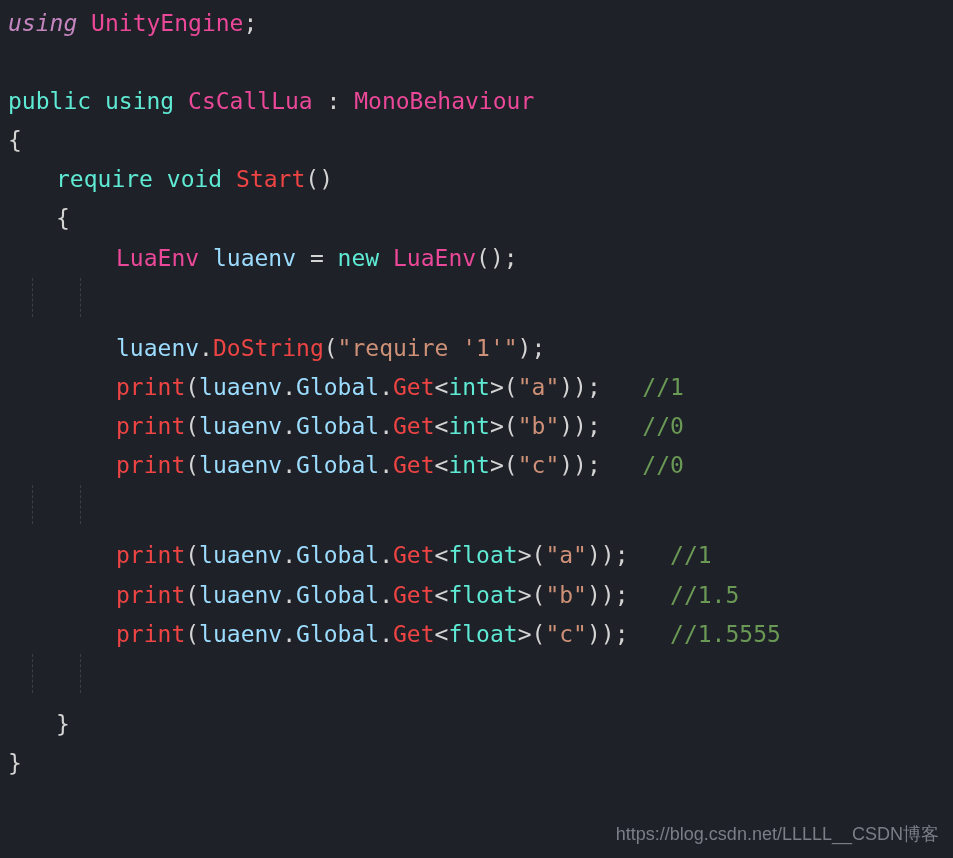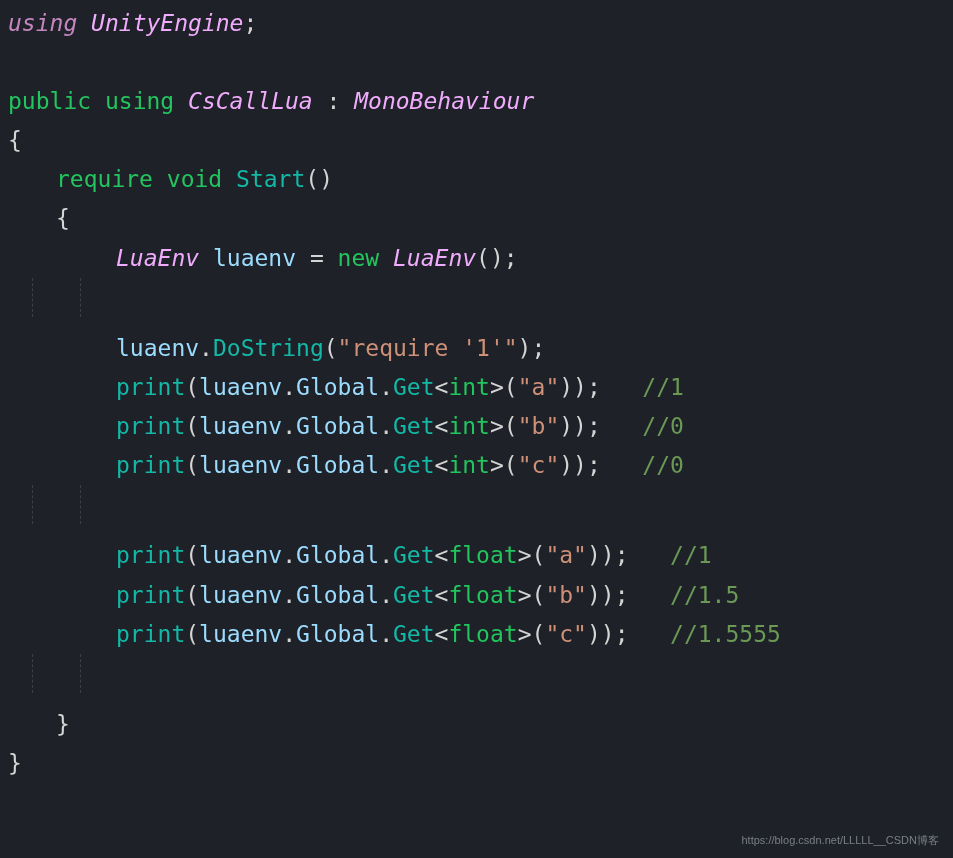--- a/index.html
+++ b/index.html
@@ -24,33 +24,33 @@
       position: relative;
     }
     .indent-guide {
       position: absolute;
       left: 0;
       top: 0;
       bottom: 0;
       width: 1px;
       border-left: 1px dashed #3a3f48;
     }
-    .kw-blue { color: #22c55e; }
+    .kw-blue { color: #5eead4; }
     .kw-purple { color: #c586c0; font-style: italic; }
-    .type-green { color: #f0abfc; font-style: italic; }
-    .method-yellow { color: #14b8a6; }
+    .type-green { color: #ec4899; }
+    .method-yellow { color: #ef4444; }
     .var-blue { color: #9cdcfe; }
     .string-orange { color: #ce9178; }
     .comment-green { color: #6a9955; }
     .punct { color: #d4d4d4; }
     .watermark {
       position: absolute;
       bottom: 8px;
       right: 14px;
-      font-size: 11px;
+      font-size: 18px;
       color: #7a7f87;
       font-family: Arial, sans-serif;
     }
   </style>
 </head>
 <body>
 
 <div class="code-editor">
 
 <div class="code-line"><span class="kw-purple">using</span><span class="punct"> </span><span class="type-green">UnityEngine</span><span class="punct">;</span></div>

